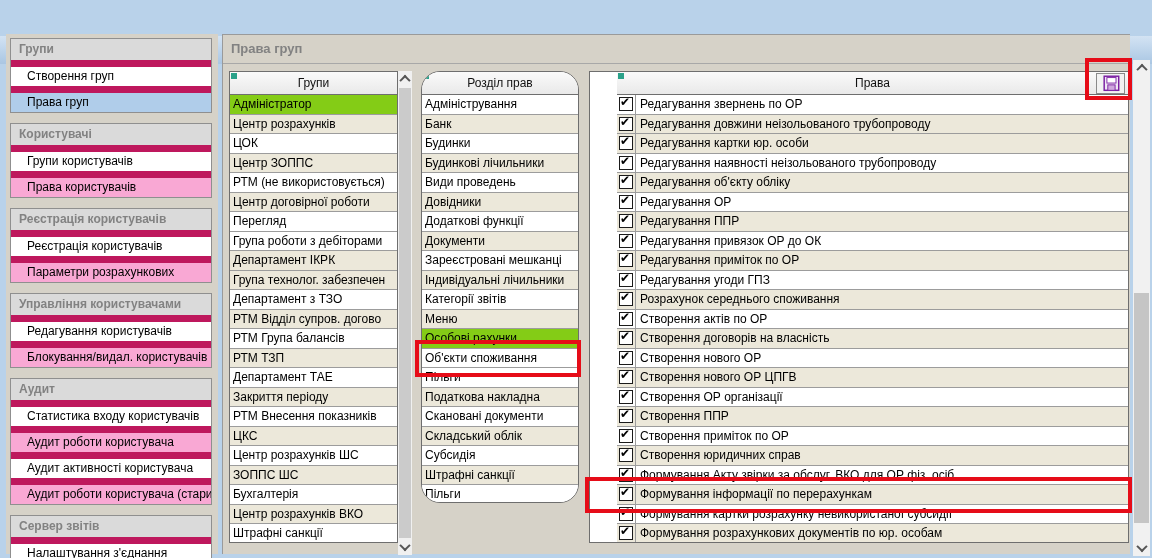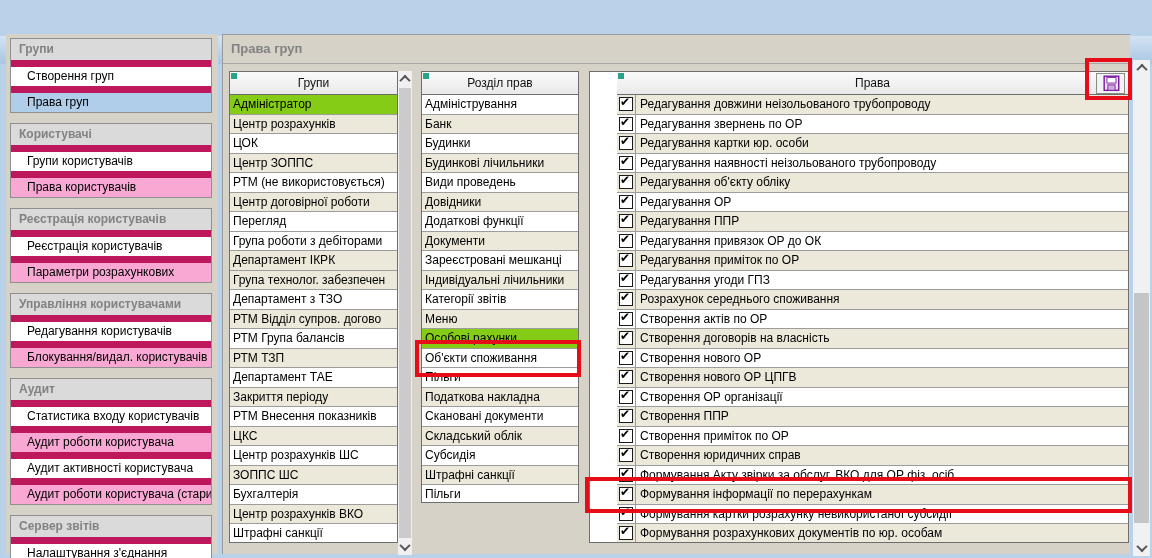--- a/index.html
+++ b/index.html
@@ -39,21 +39,21 @@
   .list-header{position:relative;height:22px;background:linear-gradient(#fafafa,#e9e9e9);
     border-bottom:1px solid #6e6e6e;display:flex;align-items:center;justify-content:center;
     font-size:12px;color:#111;}
   .corner{position:absolute;left:1px;top:1px;width:6px;height:6px;background:#2aa189;}
   .row{height:19.5px;box-sizing:border-box;border-bottom:1px solid #9c9c9c;
     display:flex;align-items:center;padding-left:3px;background:#fff;
     white-space:nowrap;overflow:hidden;cursor:default;}
   .row.alt{background:#ece8da;}
   .row.sel{background:#84cc16;}
   .groups-list{left:6px;top:36px;width:169px;height:472px;}
-  .sections-list{left:198px;top:36px;width:158px;height:432px;}
+  .sections-list{left:198px;top:36px;width:158px;height:432px;border-radius:19px;}
   .rights-list{left:366px;top:36px;width:540px;height:472px;padding-left:27px;}
   .rights-list .row{padding-left:0;}
   .cbcell{width:18px;align-self:stretch;display:flex;align-items:center;justify-content:center;
     border-right:1px solid #9c9c9c;flex:0 0 18px;}
   .cb{width:12px;height:12px;border:1px solid #1a1a1a;background:#fff;position:relative;
     font-size:12px;line-height:11px;font-weight:bold;text-align:center;}
   .cb::after{content:"✔";position:absolute;left:0;top:-1px;color:#000;}
   .rowlabel{padding-left:4px;}
   .save-btn{position:absolute;right:3px;top:1px;width:27px;height:19px;
     border:1px solid #8a8a8a;background:#f2f2f2;display:flex;align-items:center;justify-content:center;
@@ -204,31 +204,31 @@
       <span>Права</span>
       <span class="save-btn">
         <svg width="20" height="17" viewBox="0 0 22 18">
           <rect x="3.5" y="1" width="16" height="15.5" fill="#efe6f4" stroke="#7b1fa2" stroke-width="1.6"></rect>
           <rect x="6.5" y="2.5" width="10" height="6" fill="#ffffff" stroke="#7b1fa2" stroke-width="1"></rect>
           <rect x="7.5" y="10.5" width="8" height="6" fill="#cfa8dd" stroke="#7b1fa2" stroke-width="1"></rect>
         </svg>
       </span>
     </div>
     <div class="rows">
+        <div class="row">
+          <div class="cbcell">
+            <div class="cb"></div>
+          </div>
+          <div class="rowlabel">Редагування звернень по ОР</div>
+        </div>
         <div class="row alt">
           <div class="cbcell">
             <div class="cb"></div>
           </div>
           <div class="rowlabel">Редагування довжини неізольованого трубопроводу</div>
-        </div>
-        <div class="row">
-          <div class="cbcell">
-            <div class="cb"></div>
-          </div>
-          <div class="rowlabel">Редагування звернень по ОР</div>
         </div>
         <div class="row alt">
           <div class="cbcell">
             <div class="cb"></div>
           </div>
           <div class="rowlabel">Редагування картки юр. особи</div>
         </div>
         <div class="row">
           <div class="cbcell">
             <div class="cb"></div>

